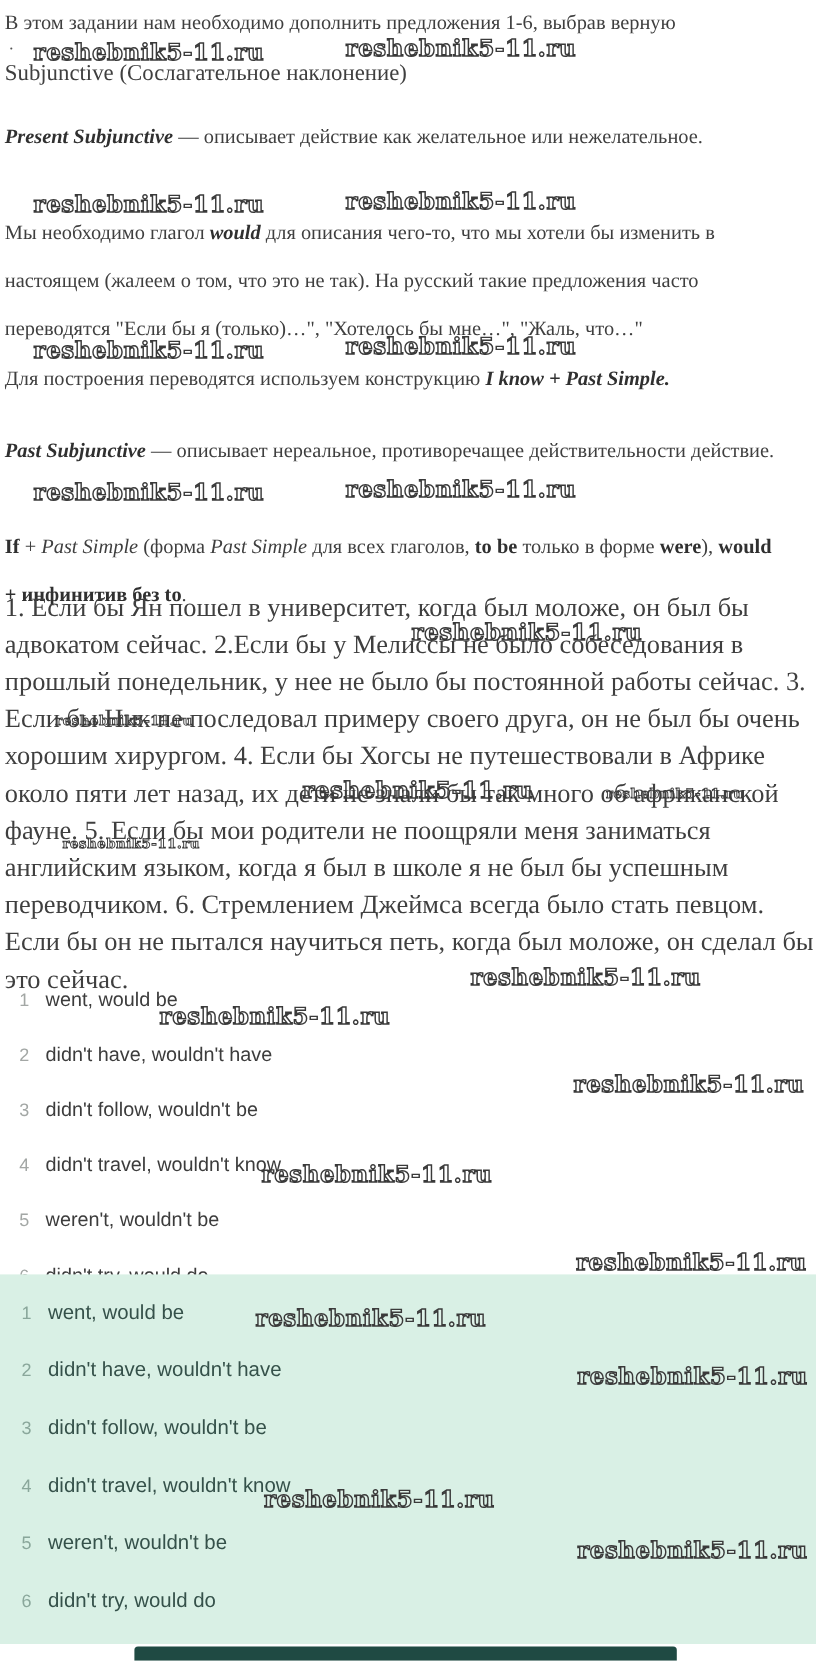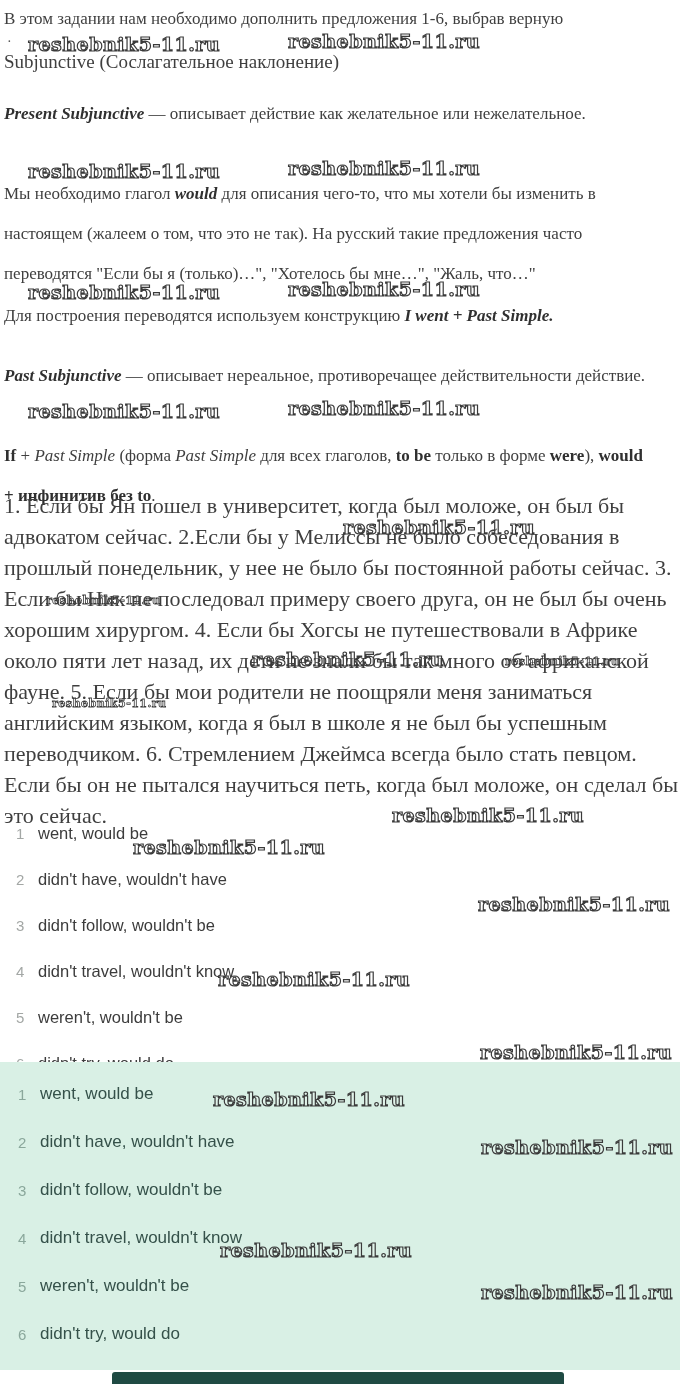--- a/index.html
+++ b/index.html
@@ -65,21 +65,21 @@
   <p class="abs p-intro">В этом задании нам необходимо дополнить предложения 1-6, выбрав верную</p>
 
   <div class="abs p-bullet">·</div>
 
   <p class="abs p-heading">Subjunctive (Сослагательное наклонение)</p>
 
   <p class="abs theory p-present"><span class="bi">Present Subjunctive</span><span> — описывает действие как желательное или нежелательное.</span></p>
 
   <p class="abs theory p-wish"><span>Мы необходимо глагол </span><span class="bi">would</span><span> для описания чего-то, что мы хотели бы изменить в настоящем (жалеем о том, что это не так). На русский такие предложения часто переводятся "Если бы я (только)…", "Хотелось бы мне…", "Жаль, что…"</span></p>
 
-  <p class="abs theory p-construction"><span>Для построения переводятся используем конструкцию </span><span class="bi">I went + Past Simple.</span></p>
+  <p class="abs theory p-construction"><span>Для построения переводятся используем конструкцию </span><span class="bi">I know + Past Simple.</span></p>
 
   <p class="abs theory p-past"><span class="bi">Past Subjunctive</span><span> — описывает нереальное, противоречащее действительности действие.</span></p>
 
   <p class="abs theory p-formula"><span class="b">If</span><span> + </span><span class="i">Past Simple</span><span> (форма </span><span class="i">Past Simple</span><span> для всех глаголов, </span><span class="b">to be</span><span> только в форме </span><span class="b">were</span><span>), </span><span class="b">would</span><span class="b"> + </span><span class="b">инфинитив без to</span><span>.</span></p>
 
   <p class="abs p-translation">1. Если бы Ян пошел в университет, когда был моложе, он был бы адвокатом сейчас. 2.Если бы у Мелиссы не было собеседования в прошлый понедельник, у нее не было бы постоянной работы сейчас. 3. Если бы Ник не последовал примеру своего друга, он не был бы очень хорошим хирургом. 4. Если бы Хогсы не путешествовали в Африке около пяти лет назад, их дети не знали бы так много об африканской фауне. 5. Если бы мои родители не поощряли меня заниматься английским языком, когда я был в школе я не был бы успешным переводчиком. 6. Стремлением Джеймса всегда было стать певцом. Если бы он не пытался научиться петь, когда был моложе, он сделал бы это сейчас.</p>
 
   <div class="list list-plain">
     <div class="row">
         <span class="num">1</span>

